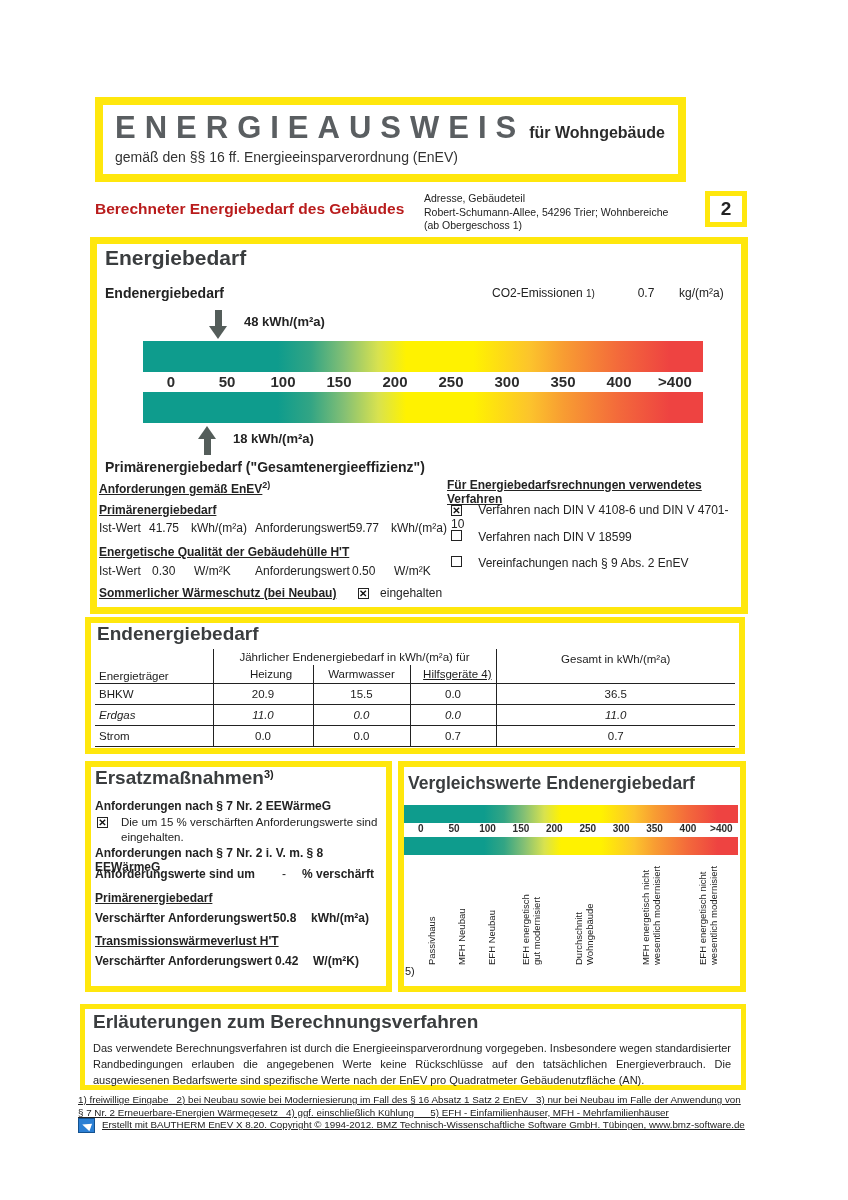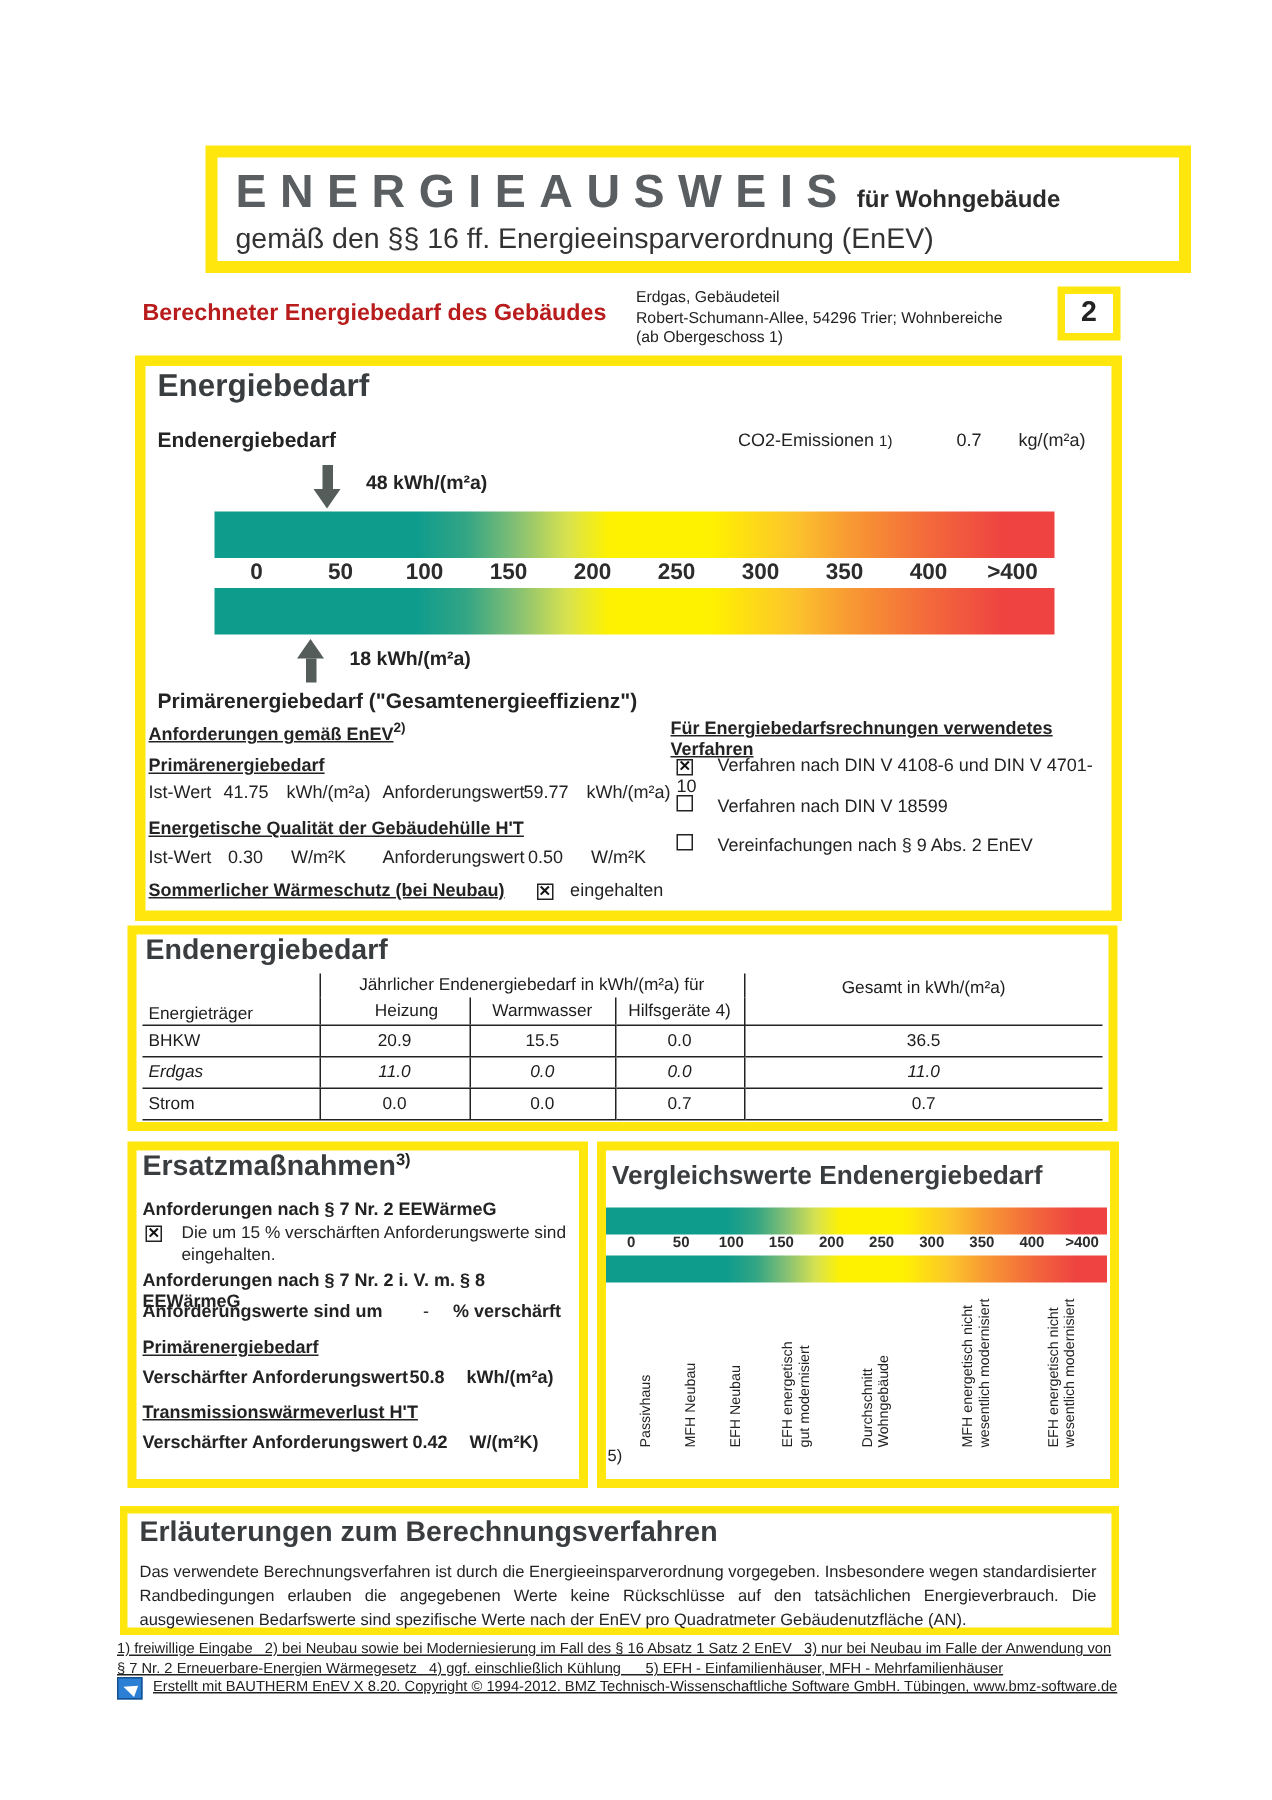--- a/index.html
+++ b/index.html
@@ -7,21 +7,21 @@
   .page { position:relative; width:848px; height:1200px; background:#ffffff; color:#232323; overflow:hidden; }
 
   
   .ybox { position:absolute; background:#fff; border:7px solid #ffe70d; }
 
   .abs { position:absolute; }
 
   
   .cert-title { font-size:31px; font-weight:bold; letter-spacing:9px; color:#5a5e61; }
   .cert-title-suffix { font-size:16px; font-weight:bold; color:#2b2b2b; letter-spacing:0; margin-left:4px; }
-  .cert-subtitle { font-size:19px; color:#333; margin-top:3px; }
+  .cert-subtitle { font-size:14px; color:#333; margin-top:3px; }
 
   .sec-title { font-weight:bold; color:#3a3d3f; }
 
   .bold { font-weight:bold; }
   .ul { text-decoration:underline; }
   .sup { font-size:9px; vertical-align:super; font-weight:bold; }
 
   
   .energy-gradient {
     background:linear-gradient(90deg,
@@ -60,30 +60,30 @@
 
   .logo { width:17px; height:15px; background:#2b7fd4; border:1px solid #14518e; position:relative; }
   .logo:before { content:""; position:absolute; left:3px; top:3px; width:0; height:0;
                  border-top:4px solid transparent; border-bottom:4px solid transparent; border-right:9px solid #fff; transform:rotate(20deg); }
 </style>
 </head>
 <body>
 
 <div class="page">
 
-  <div class="ybox" style="left:95px; top:97px; width:657px; height:85px; border-width:8px;margin-left:42px;">
+  <div class="ybox" style="left:95px; top:97px; width:591px; height:85px; border-width:8px;">
     <div style="padding:5px 0 0 12px;">
       <span class="cert-title">ENERGIEAUSWEIS</span><span class="cert-title-suffix">für Wohngebäude</span>
       <div class="cert-subtitle">gemäß den §§ 16 ff. Energieeinsparverordnung (EnEV)</div>
     </div>
   </div>
 
   <div class="abs" style="left:95px; top:200px; font-size:15.5px; font-weight:bold; color:#b91c1c;">Berechneter Energiebedarf des Gebäudes</div>
   <div class="abs" style="left:424px; top:192px; font-size:10.5px; line-height:1.3; color:#222;">
-    <div>Erdgas, Gebäudeteil</div>
+    <div>Adresse, Gebäudeteil</div>
     <div>Robert-Schumann-Allee, 54296 Trier; Wohnbereiche</div>
     <div>(ab Obergeschoss 1)</div>
   </div>
   <div class="ybox" style="left:705px; top:191px; width:42px; height:36px; border-width:5px; display:flex; align-items:center; justify-content:center;">
     <span style="font-size:19px; font-weight:bold;">2</span>
   </div>
 
   <div class="ybox" style="left:90px; top:237px; width:658px; height:377px;">
     <div class="abs sec-title" style="left:8px; top:2px; font-size:21px;">Energiebedarf</div>
     <div class="abs bold" style="left:8px; top:41px; font-size:14px;">Endenergiebedarf</div>
@@ -180,21 +180,21 @@
         </colgroup>
       <tbody>
           <tr style="height:16px;">
         <th rowspan="2" class="hline" style="text-align:left; vertical-align:bottom;">Energieträger</th>
         <th colspan="3" class="vline" style="text-align:center;">Jährlicher Endenergiebedarf in kWh/(m²a) für</th>
         <th rowspan="2" class="vline hline" style="text-align:center; vertical-align:top; padding-top:4px;">Gesamt in kWh/(m²a)</th>
       </tr>
       <tr style="height:18px;">
         <th class="vline hline" style="text-align:center;padding-left:20px;">Heizung</th>
         <th class="vline hline" style="text-align:center;">Warmwasser</th>
-        <th class="vline hline" style="text-align:center;">Hilfsgeräte 4)</th>
+        <th class="vline hline" style="text-align:right;text-decoration:underline;">Hilfsgeräte 4)</th>
       </tr>
       <tr style="height:21px;">
         <td class="hline">BHKW</td>
         <td class="vline hline num">20.9</td>
         <td class="vline hline num">15.5</td>
         <td class="vline hline num">0.0</td>
         <td class="vline hline num">36.5</td>
       </tr>
       <tr style="height:21px;font-style:italic;">
         <td class="hline">Erdgas</td>

